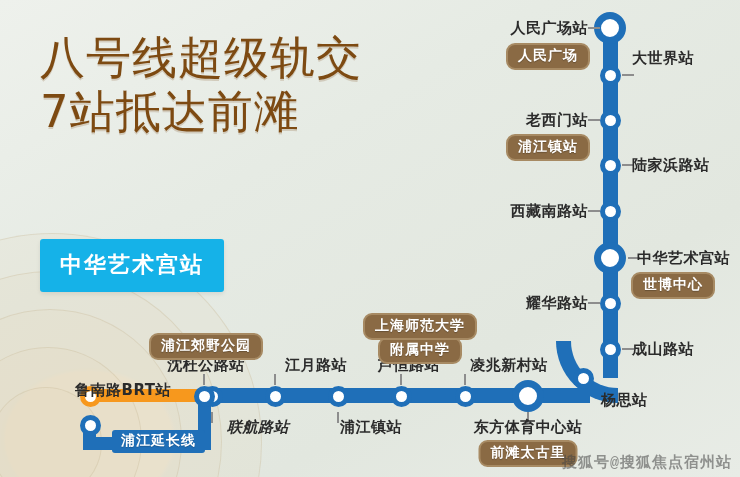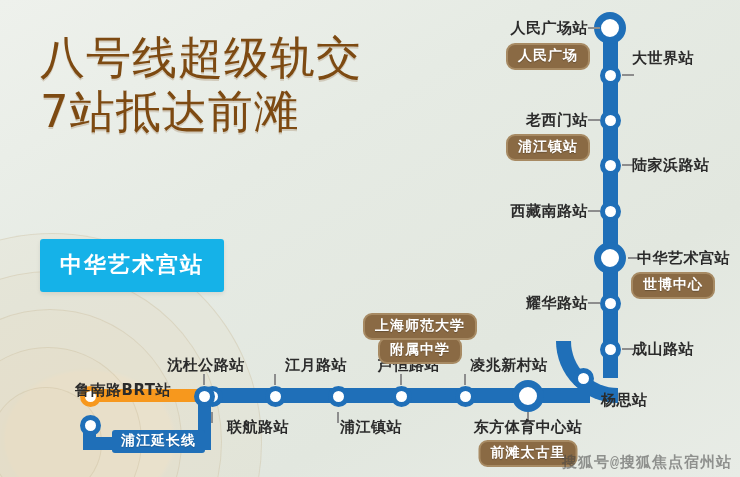--- a/index.html
+++ b/index.html
@@ -200,25 +200,26 @@
   <div class="st st-sm" style="left:338px;top:396px;"></div>
   <div class="tick tick-v" style="left:337px;top:412px;"></div>
   <div class="lbl below" style="left:371px;top:418px;">浦江镇站</div>
 
   <div class="st st-sm" style="left:275px;top:396px;"></div>
   <div class="tick tick-v" style="left:274px;top:374px;"></div>
   <div class="lbl above" style="left:316px;top:375px;">江月路站</div>
 
   <div class="st st-sm" style="left:212px;top:396px;"></div>
   <div class="tick tick-v" style="left:211px;top:412px;"></div>
-  <div class="lbl below" style="left:258px;top:418px;">联航路站</div>
+  <div class="lbl below" style="left:258px;top:418px;font-style:italic;">联航路站</div>
 
   <div class="st st-sm" style="left:204px;top:396px;"></div>
   <div class="tick tick-v" style="left:203px;top:374px;"></div>
   <div class="lbl above" style="left:206px;top:375px;">沈杜公路站</div>
+  <div class="poi ctr" style="left:206px;top:333px;">浦江郊野公园</div>
 
   <div class="st st-or" style="left:90px;top:396px;"></div>
   <div class="lbl above" style="left:123px;top:375px;margin-top:25px;">鲁南路BRT站</div>
 
   <div class="st st-sm" style="left:90px;top:425px;"></div>
   <div class="ext-label" style="left:112px;top:430px;">浦江延长线</div>
 
   <div class="watermark">搜狐号@搜狐焦点宿州站</div>
 
 </div>

